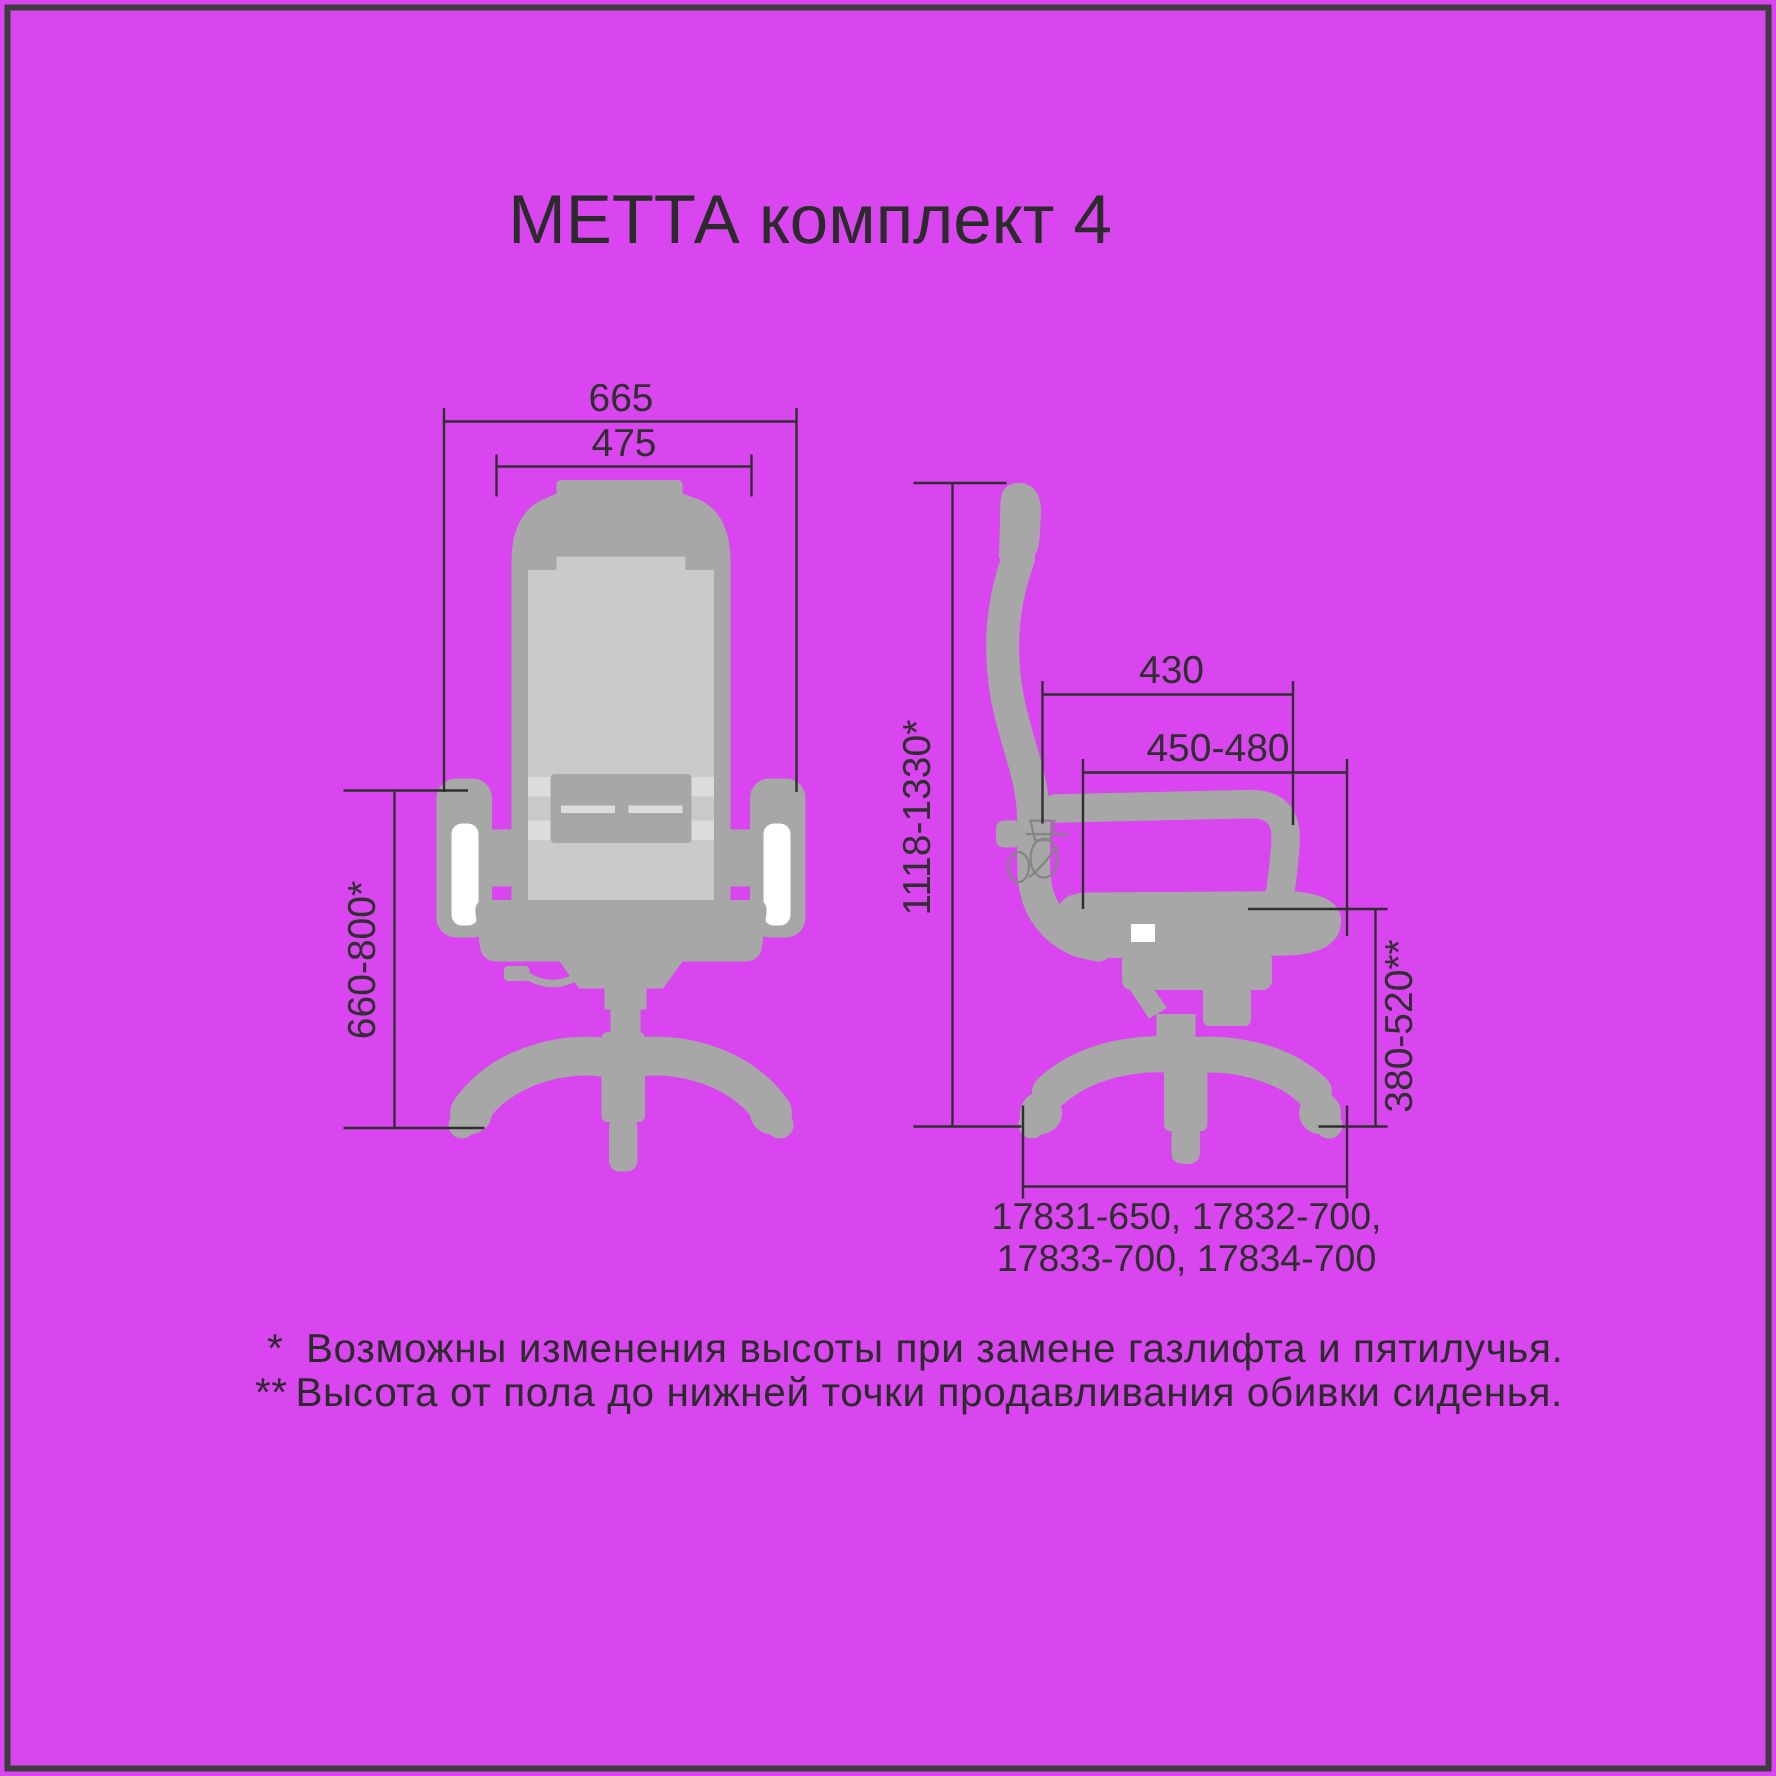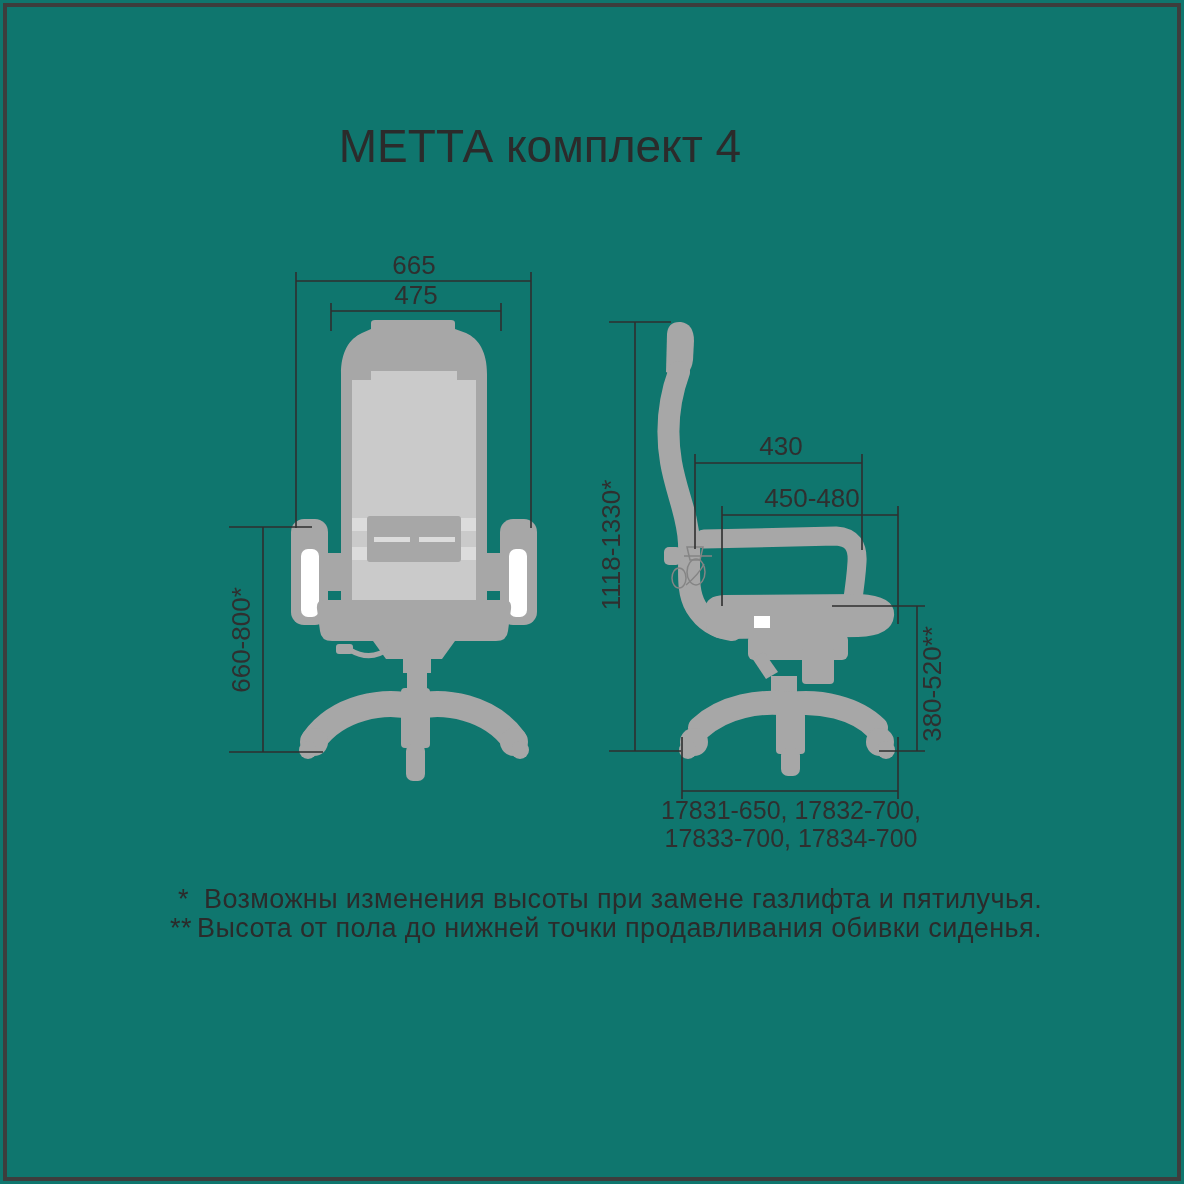--- a/index.html
+++ b/index.html
@@ -1,16 +1,16 @@
 <!DOCTYPE html>
 <html style="--chair-solid: #a7a7a7; --chair-mesh: #cacaca; --chair-band: #dcdcdc; --line-color: #2f2f2f;"><head>
 <meta charset="utf-8">
 <style>
   html,body{margin:0;padding:0;background:#ffffff;}
-  .canvas{width:1184px;height:1184px;position:relative;background:#0f766e;overflow:hidden;}
+  .canvas{width:1184px;height:1184px;position:relative;background:#d946ef;overflow:hidden;}
   svg{display:block;}
   text{font-family:"Liberation Sans", sans-serif;}
   .solid{fill:var(--chair-solid,#a7a7a7);}
   .mesh{fill:var(--chair-mesh,#cacaca);}
   .band{fill:var(--chair-band,#dcdcdc);}
   .stroke-solid{stroke:var(--chair-solid,#a7a7a7);fill:none;}
   .dim{stroke:var(--line-color,#2f2f2f);stroke-width:1.6;fill:none;}
   .thin{stroke:#858585;stroke-width:1.5;fill:none;}
   .dim-text{font-size:26px;fill:var(--line-color,#2f2f2f);}
   .model-text{font-size:25px;fill:var(--line-color,#2f2f2f);}

